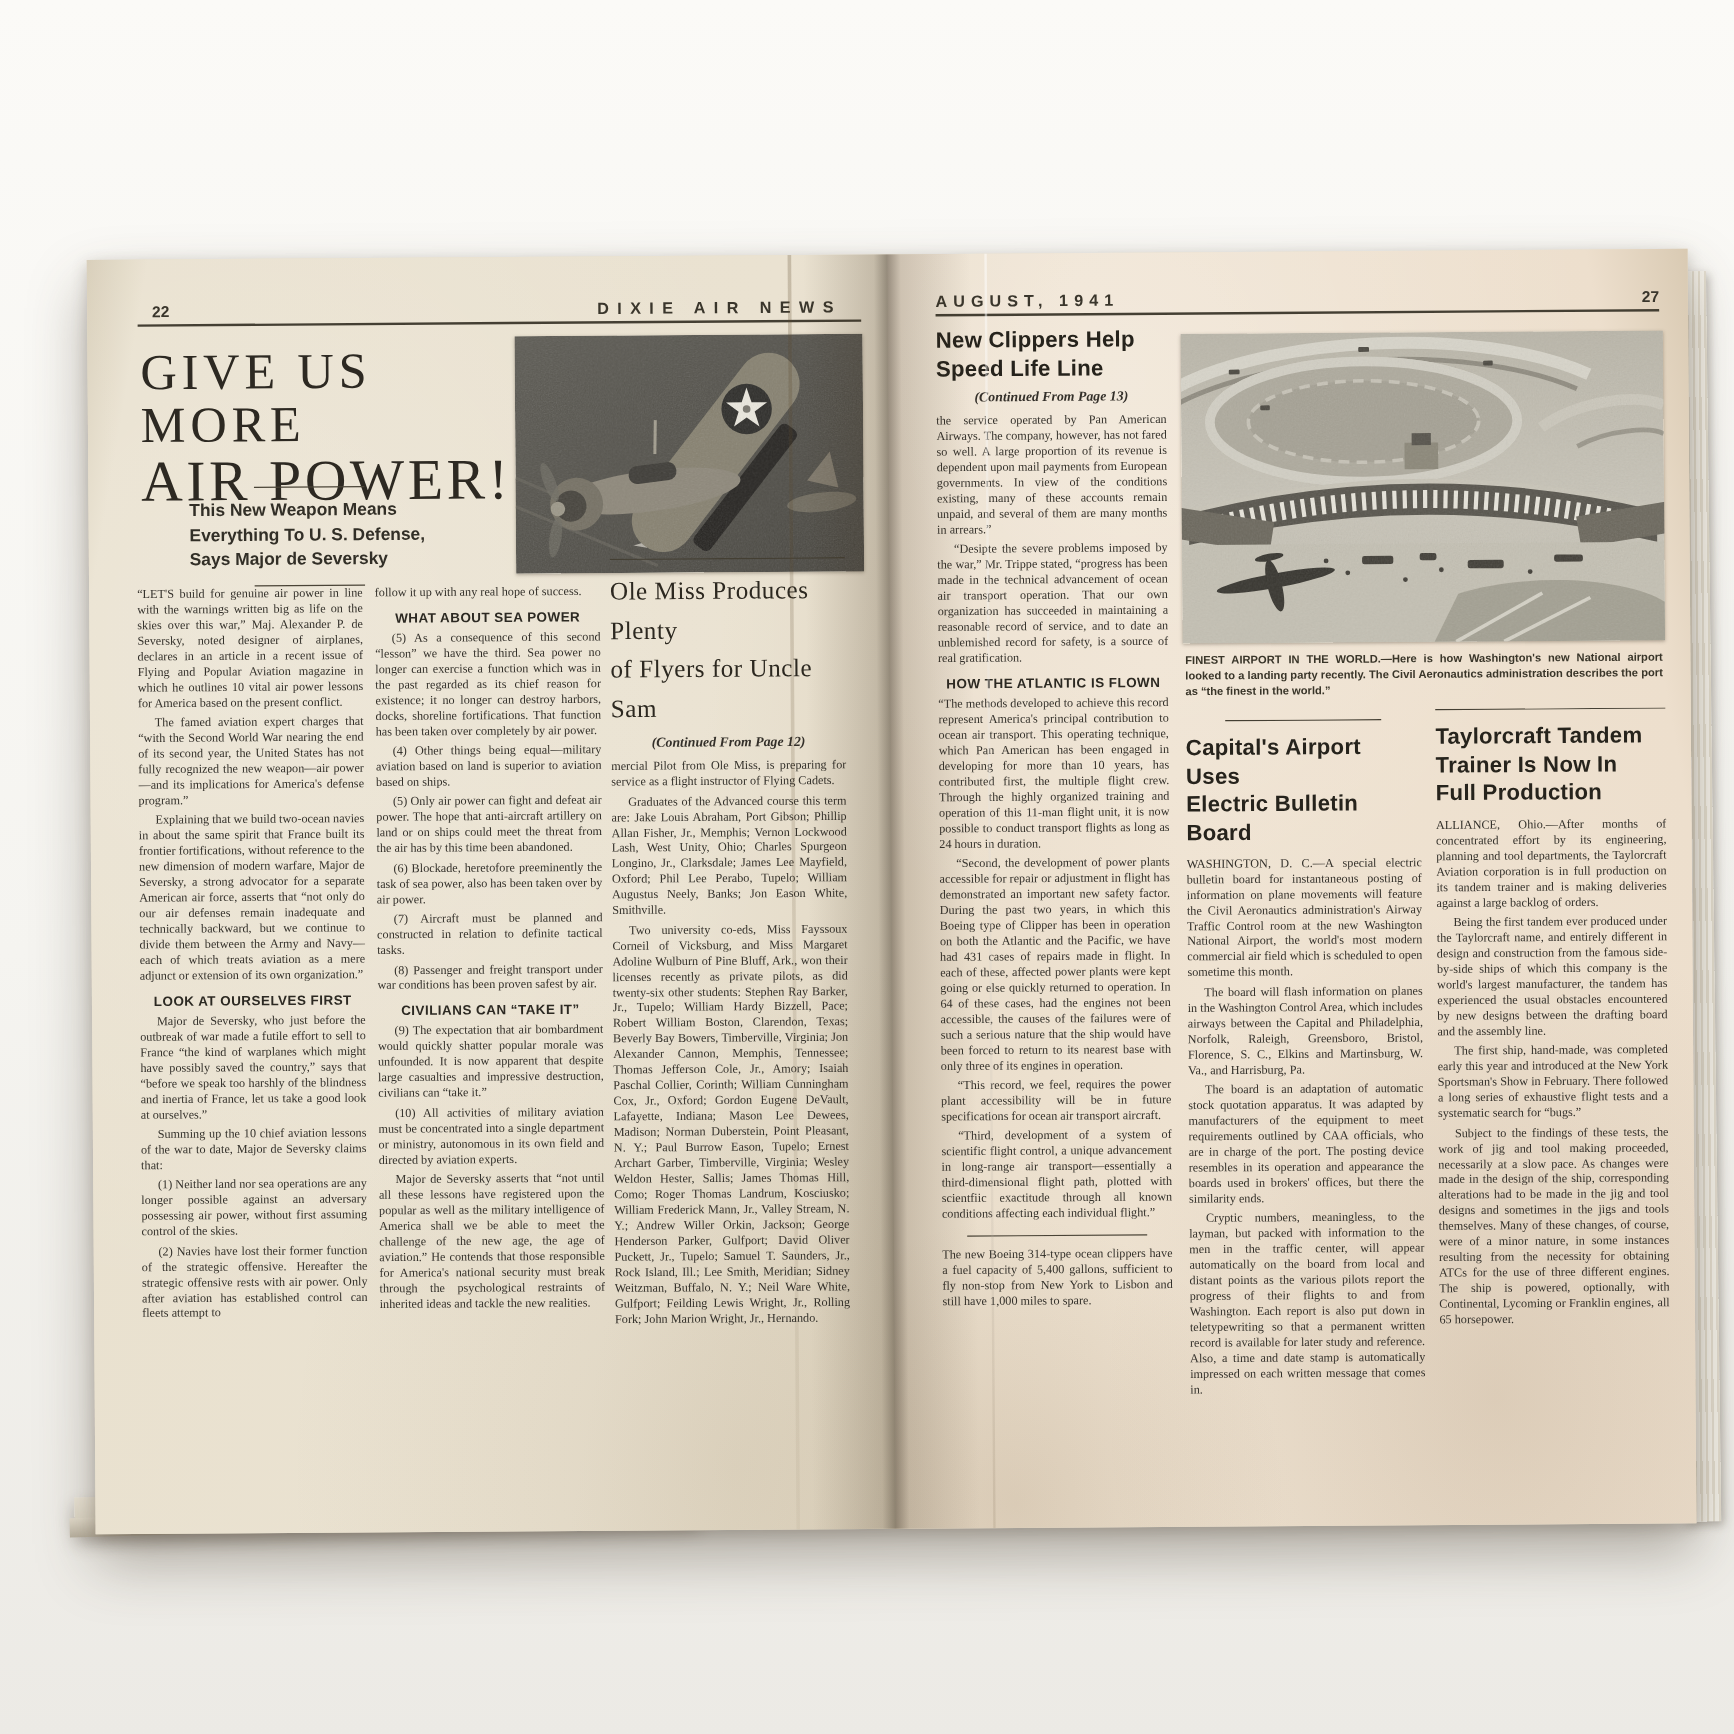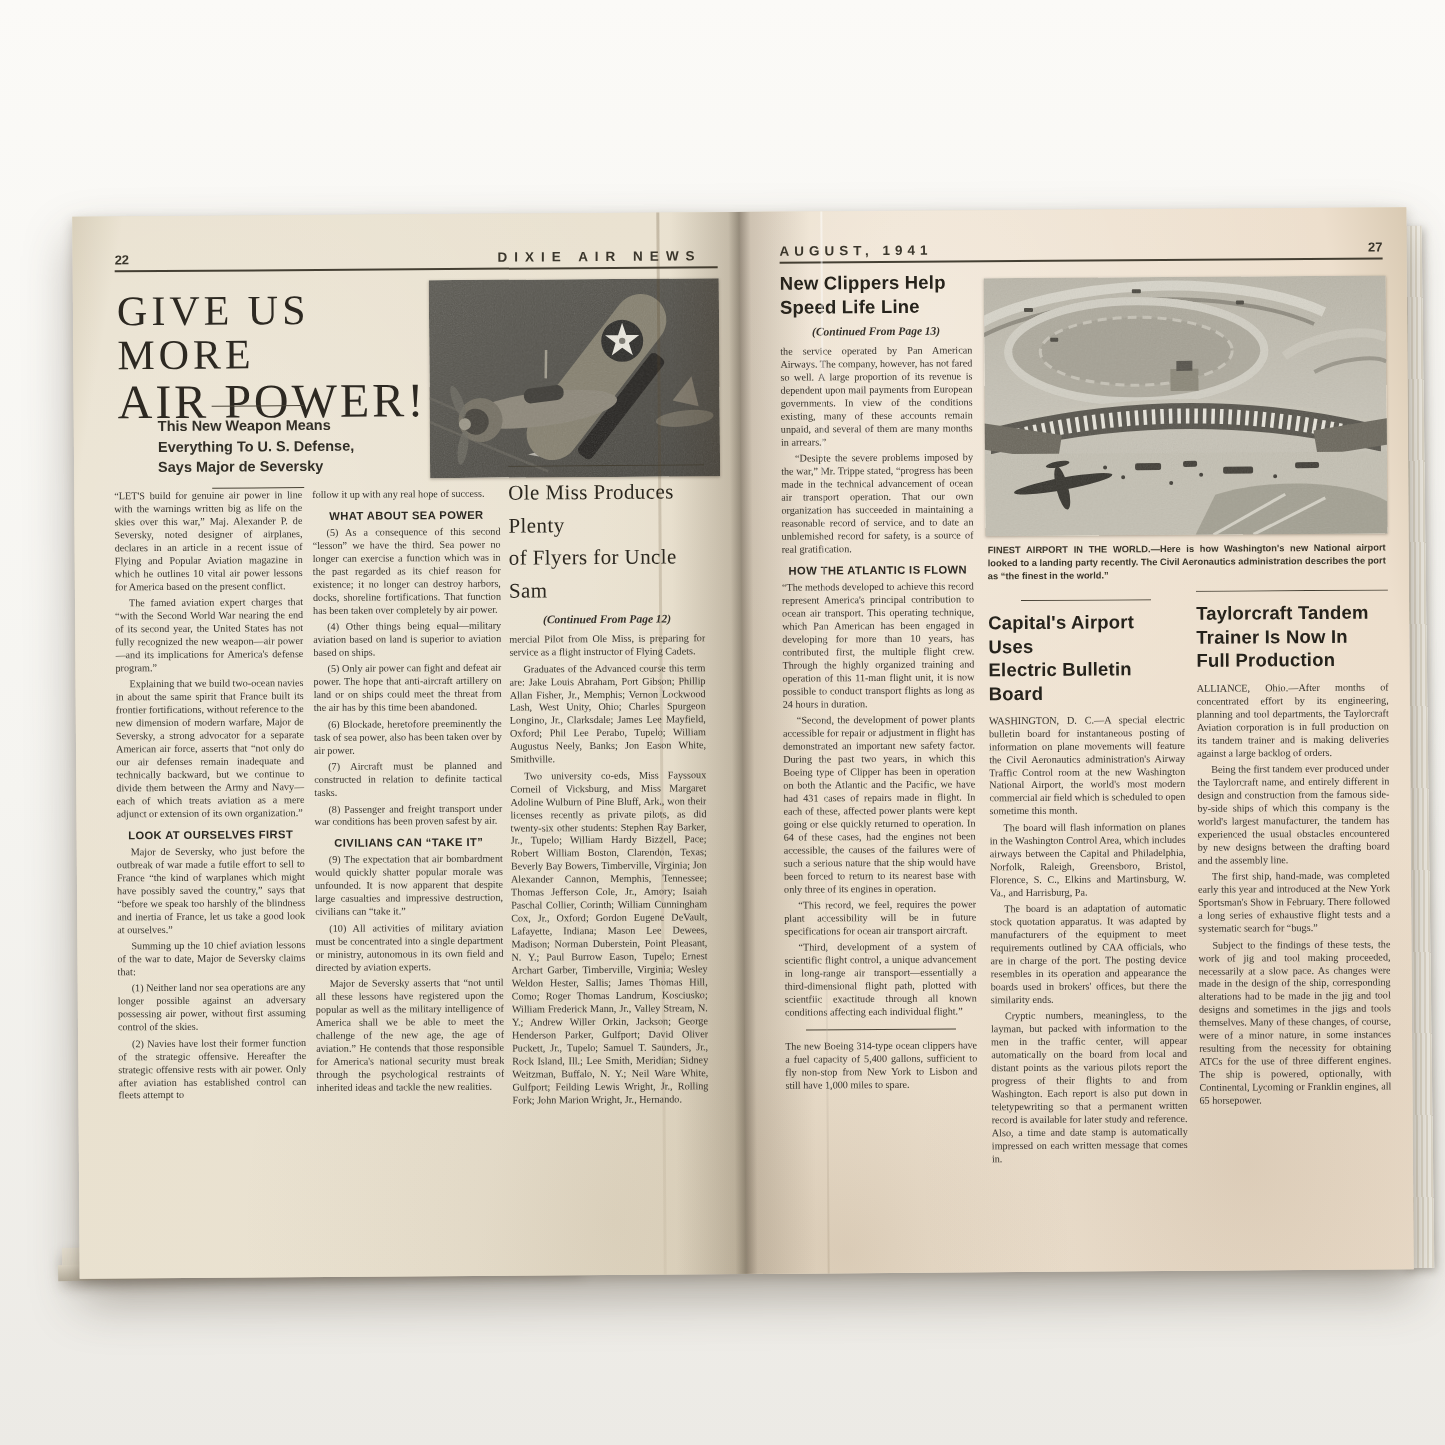--- a/index.html
+++ b/index.html
@@ -92,21 +92,21 @@
 
 <div class="scene">
   <div class="fore-edge"></div>
   <div class="under-sheet-a"></div>
   <div class="under-sheet-b"></div>
 
   <div class="spread">
 
     <div class="page left">
       <div class="head-row" style="left:42px;right:22px;top:30px;">
-        <span class="pg-num" style="left:0;">22</span>
+        <span class="pg-num" style="left:12px;">22</span>
         <span class="running-head" style="right:16px;">DIXIE AIR NEWS</span>
       </div>
 
       <div class="main-title">
         <div class="t1">GIVE US MORE</div>
         <div class="t2">AIR POWER!</div>
       </div>
 
       <div class="photo" style="left:356px;top:66px;width:290px;height:198px;">
         <svg width="290" height="198" viewBox="0 0 290 198">

